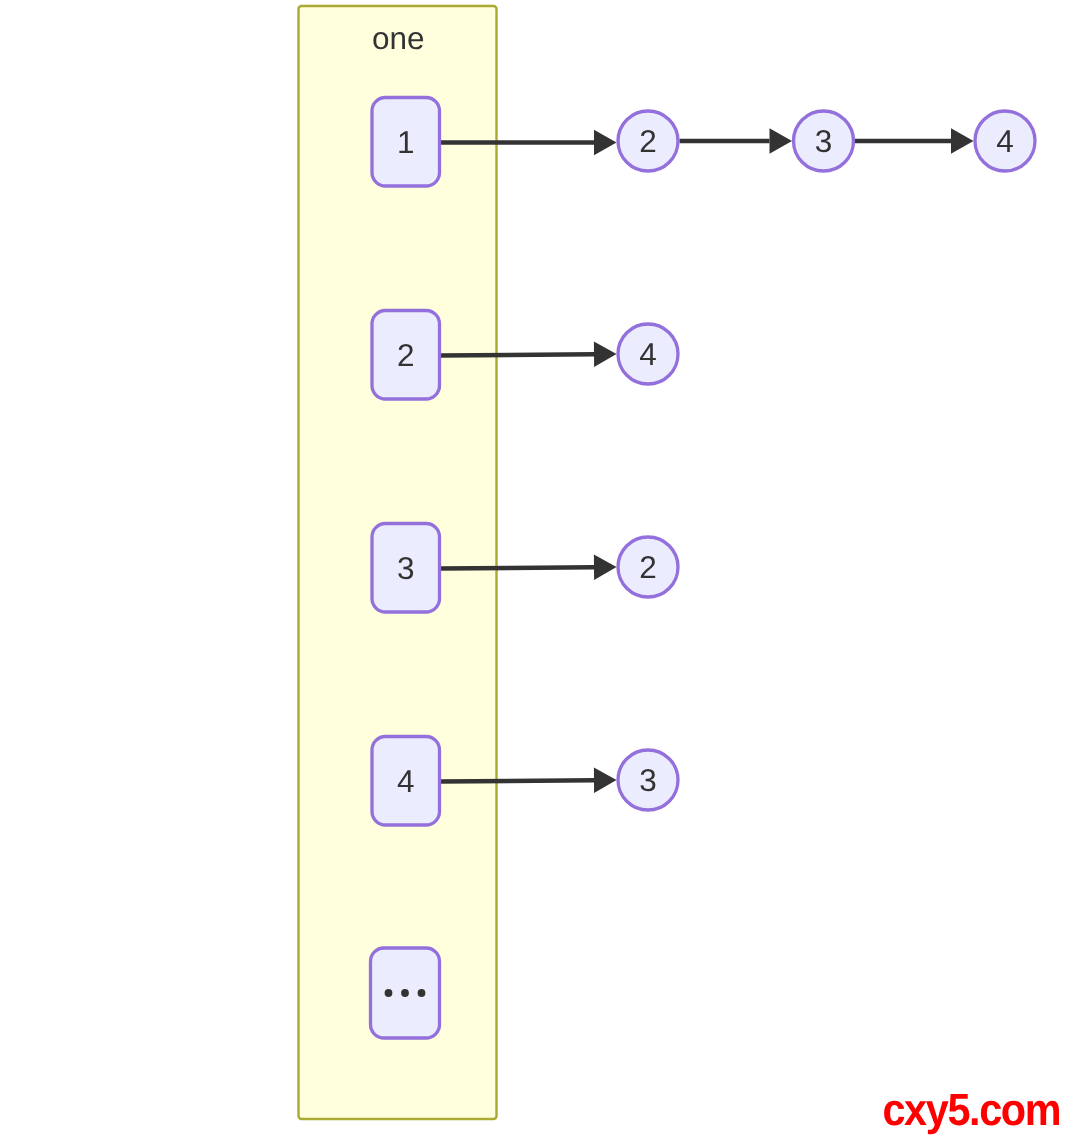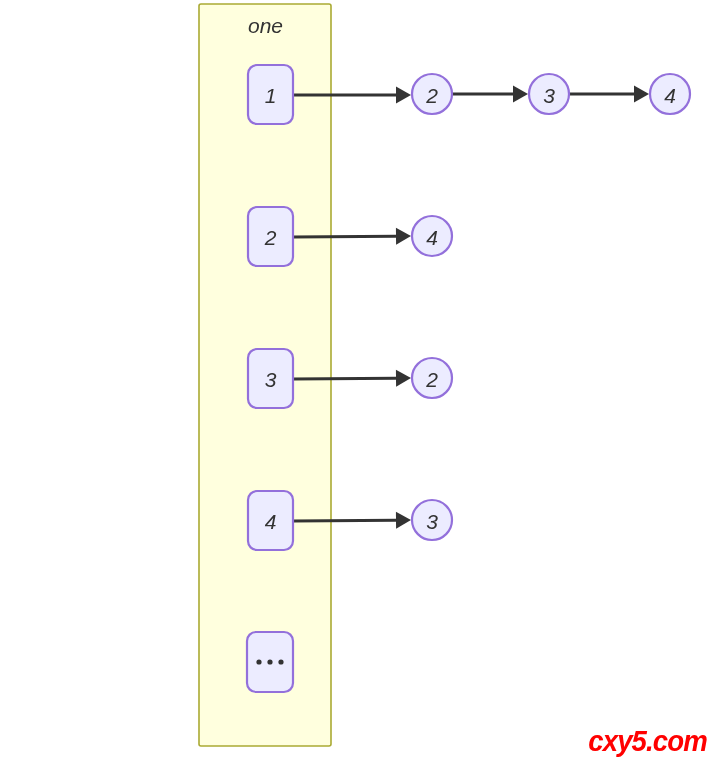--- a/index.html
+++ b/index.html
@@ -14,21 +14,20 @@
     position: relative;
     overflow: hidden;
     font-family: "Liberation Sans", sans-serif;
   }
   #diagram-root {
     position: absolute;
     left: 0;
     top: 0;
     width: 715px;
     height: 764px;
-    font-style: italic;
   }
   svg#diagram-svg {
     display: block;
     width: 715px;
     height: 764px;
   }
   .subgraph-box {
     fill: #ffffde;
     stroke: #aaaa33;
     stroke-width: 1.6px;

